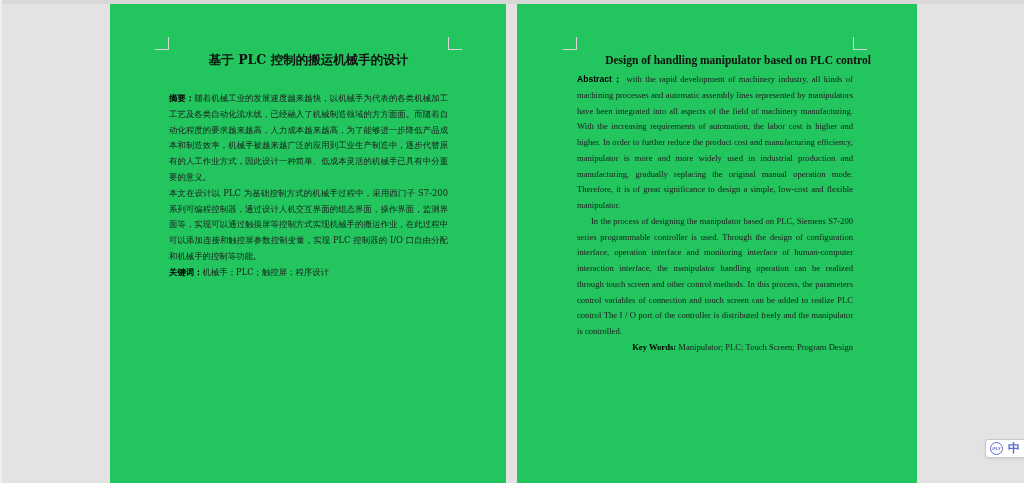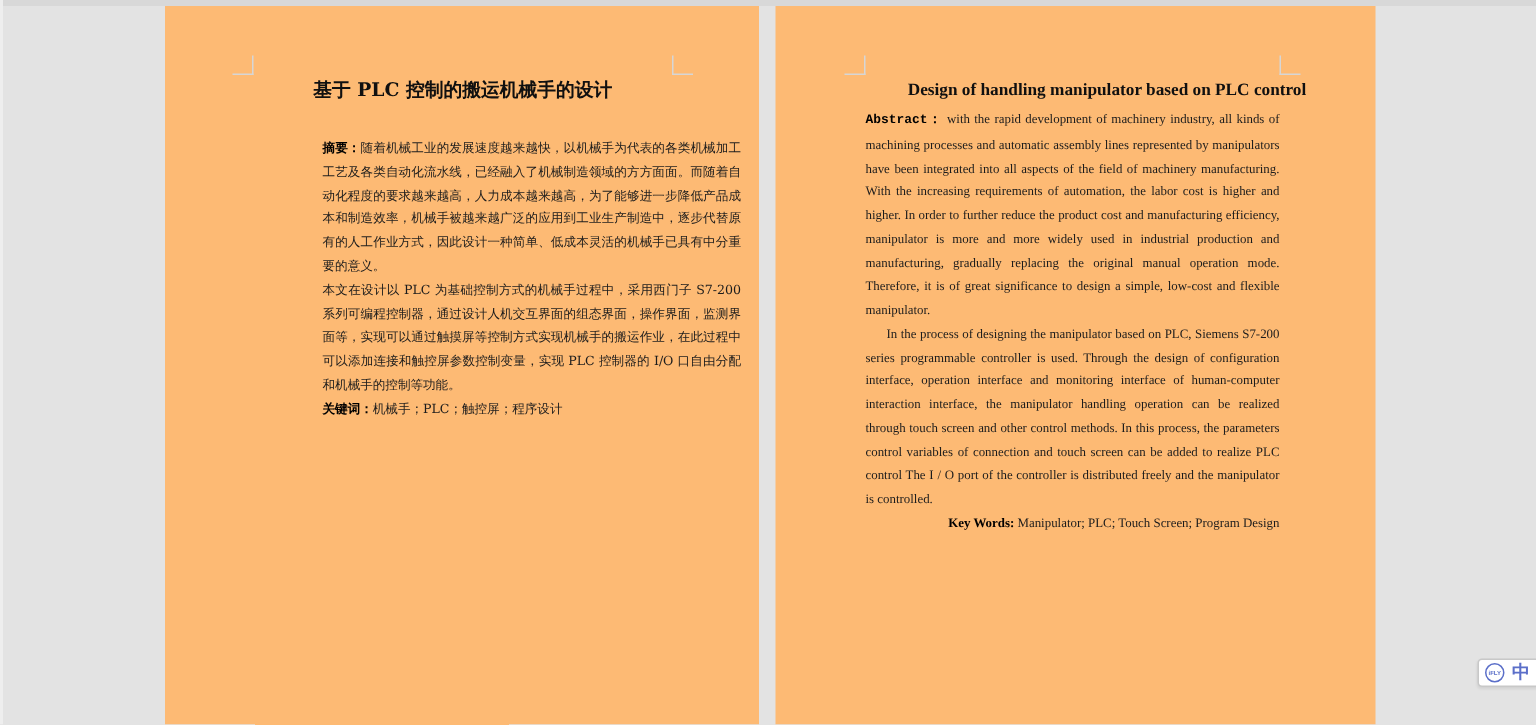--- a/index.html
+++ b/index.html
@@ -17,21 +17,21 @@
     background: #d8d8d8;
   }
   .left-edge {
     position: absolute; top: 0; left: 0;
     width: 2px; height: 483px;
     background: #eeeeee;
   }
   .page {
     position: absolute; top: 4px;
     height: 479px;
-    background: #fdba74;
+    background: #22c55e;
   }
   .page-left  { left: 110px; width: 396px; }
   .page-right { left: 517px; width: 400px; }
 
   
   .mark { position: absolute; width: 14px; height: 13px; }
   .mark.tl { border-right: 1px solid #d6d6d6; border-bottom: 1px solid #d6d6d6; }
   .mark.tr { border-left: 1px solid #d6d6d6; border-bottom: 1px solid #d6d6d6; }
   .page-left  .mark.tl { left: 45px;  top: 33px; }
   .page-left  .mark.tr { left: 338px; top: 33px; }
@@ -56,34 +56,33 @@
     margin-left: 23px;
   }
 
   .body-zh {
     position: absolute;
     left: 59px; top: 87px; width: 279px;
     font-size: 8.4px; line-height: 15.8px;
     color: #1c1c1c;
     text-align: justify;
     font-family: "DejaVu Serif", "Liberation Serif", serif;
-    margin-left: 46px;
   }
   .body-en {
     position: absolute;
     left: 60px; top: 68px; width: 276px;
     font-size: 8.6px; line-height: 15.75px;
     color: #1c1c1c;
     text-align: justify;
     font-family: "Liberation Serif", serif;
   }
   .body-zh p, .body-en p { margin: 0; }
   .para-indent { text-indent: 14px; }
   .label-bold { font-weight: 700; color: #000; }
-  .label-sans { font-family: Liberation Mono, monospace; font-weight: 700; color: #000; }
+  .label-sans { font-family: Liberation Sans, sans-serif; font-weight: 700; color: #000; }
   .keywords-en {
     margin-top: 15.75px;
     text-align: right;
     text-indent: 0;
   }
 
   
   .ime-bar {
     position: absolute;
     left: 985px; top: 439px;

